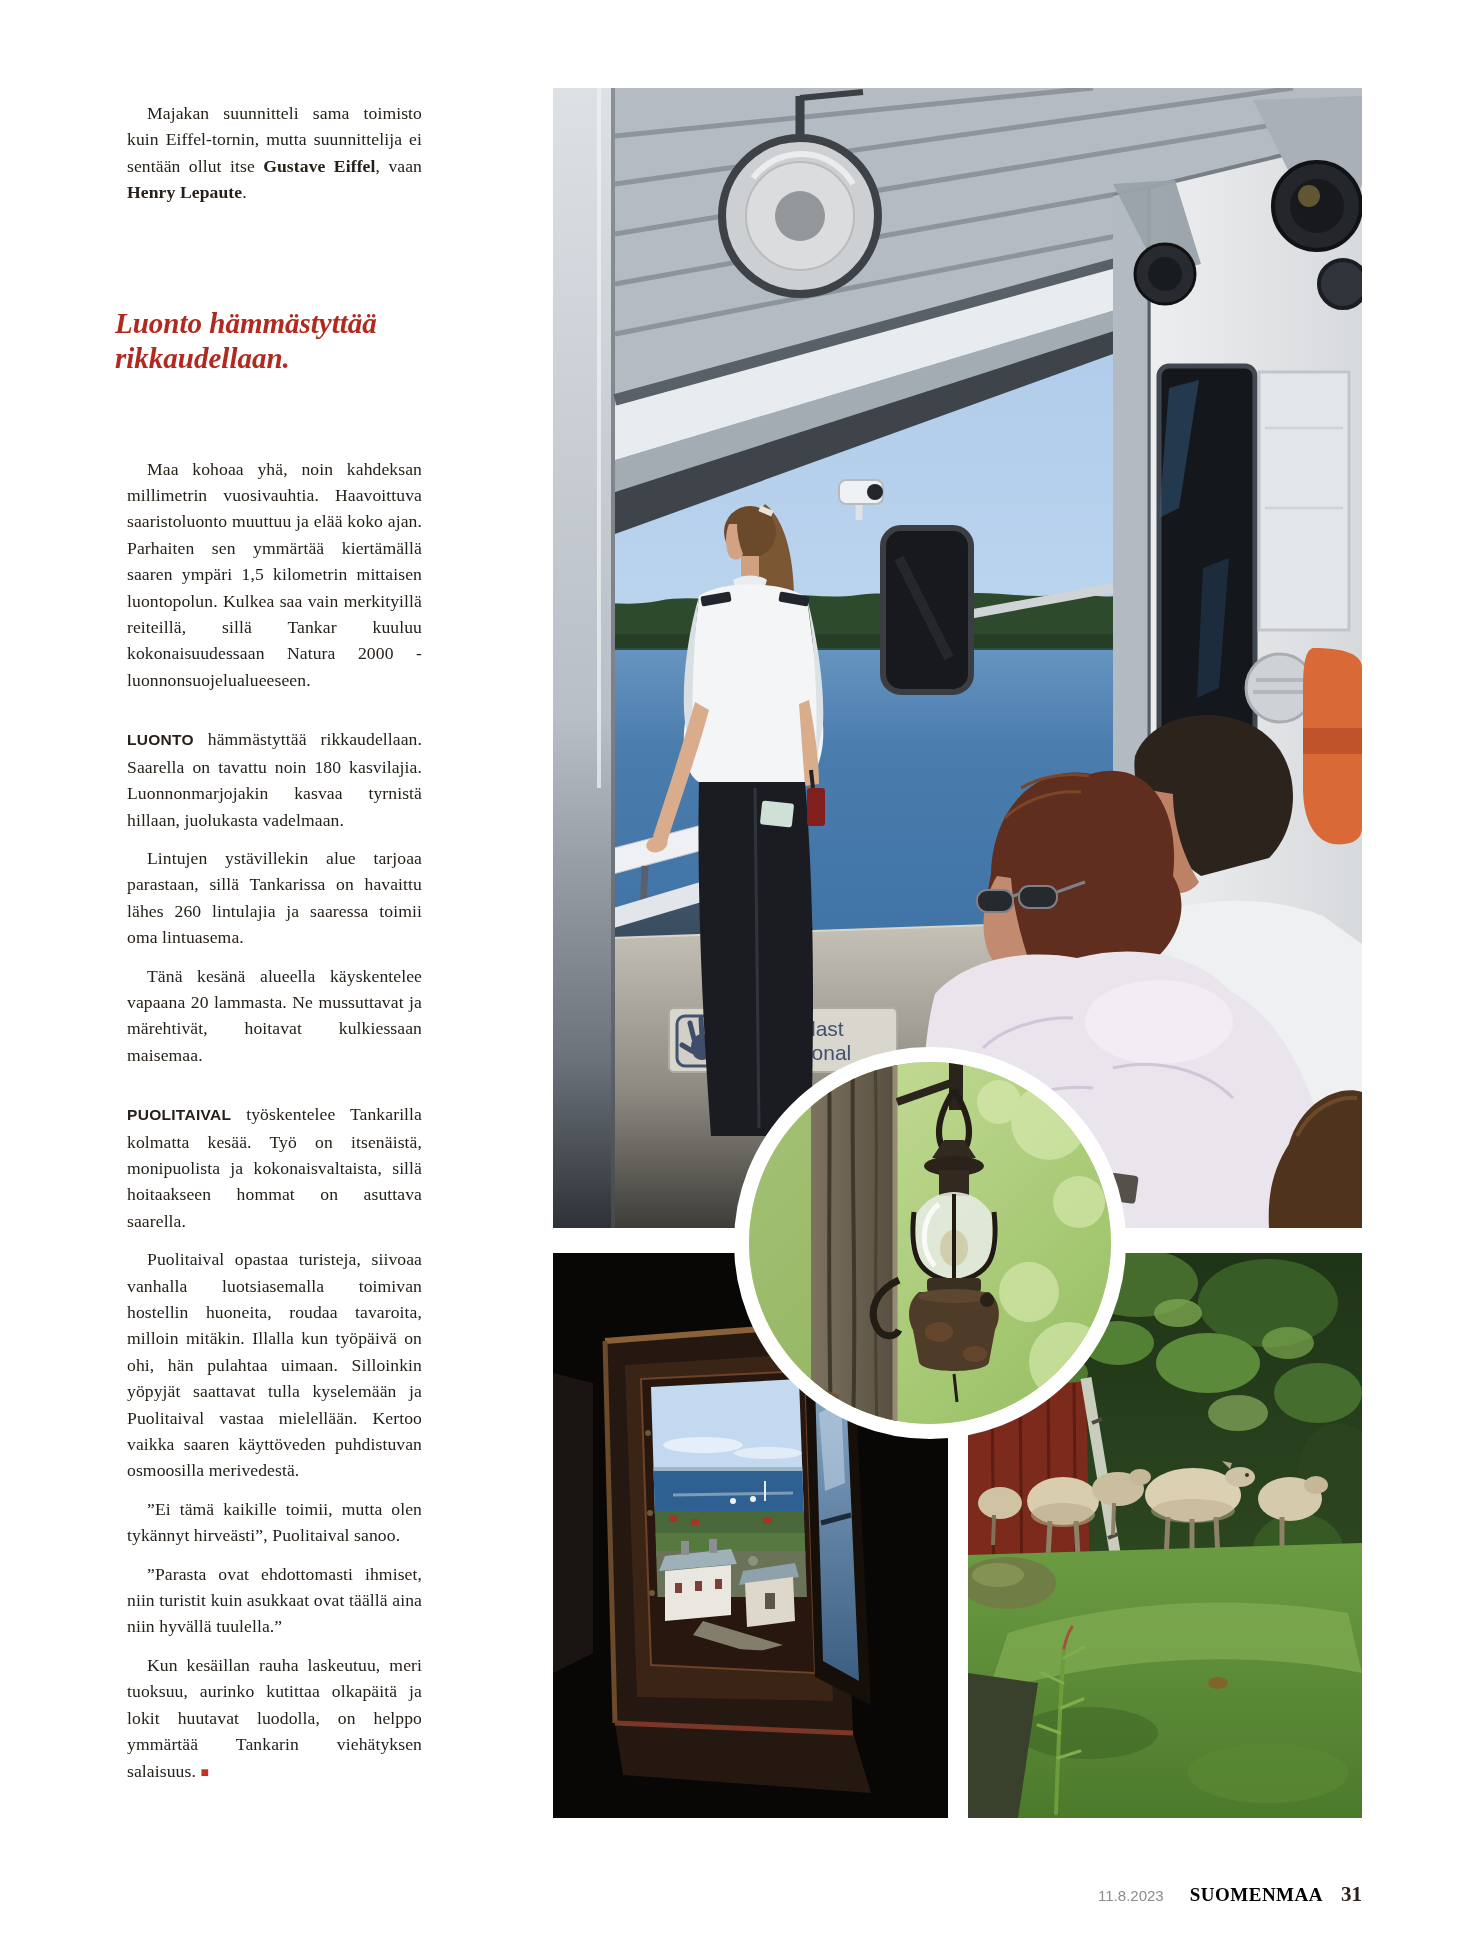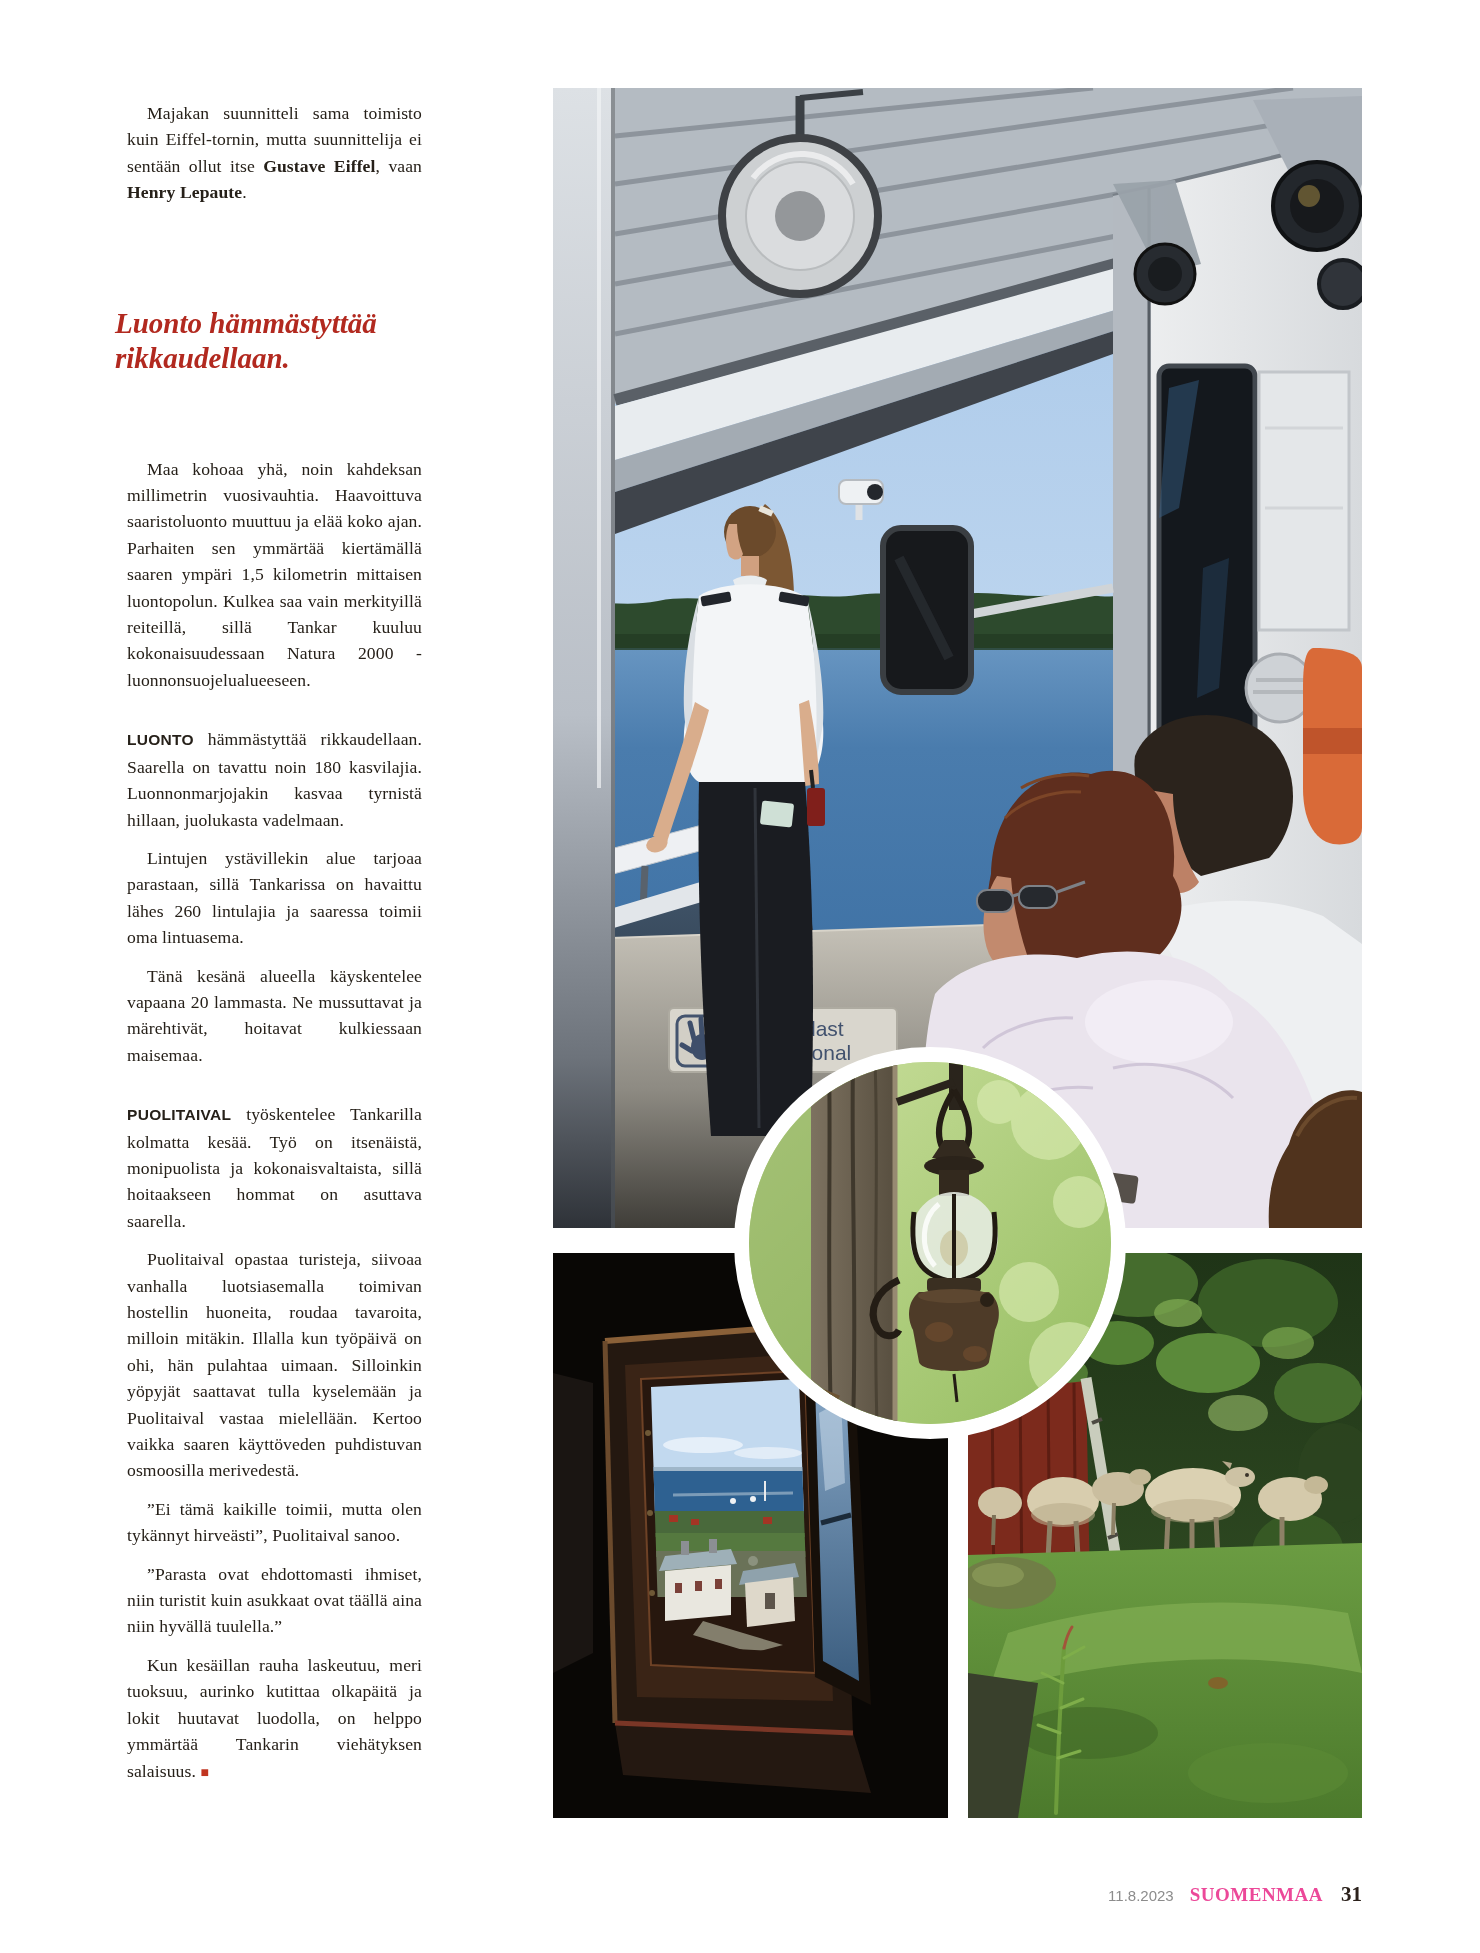--- a/index.html
+++ b/index.html
@@ -23,23 +23,23 @@
   #photo-window{left:553px;top:1253px;width:395px;height:565px;}
   #photo-sheep{left:968px;top:1253px;width:394px;height:565px;}
   #photo-lantern{position:absolute;left:734px;top:1047px;width:392px;height:392px;
                  border-radius:50%;border:15px solid #ffffff;box-sizing:border-box;
                  overflow:hidden;background:#b5d281;}
   .photo svg,#photo-lantern svg{display:block;}
 
   
   #footer{position:absolute;left:553px;top:1882px;width:809px;display:flex;
           justify-content:flex-end;align-items:baseline;}
-  #footer .date{font-family:"Liberation Sans",sans-serif;font-size:15px;color:#8c8c8c;margin-right:16px;}
+  #footer .date{font-family:"Liberation Sans",sans-serif;font-size:15px;color:#8c8c8c;margin-right:26px;}
   #footer .magazine{font-family:"Liberation Serif",serif;font-weight:bold;font-size:19px;
-                    letter-spacing:0.5px;color:#ec4899;}
+                    letter-spacing:0.5px;color:#000000;}
   #footer .pageno{font-family:"Liberation Serif",serif;font-weight:bold;font-size:21px;
                   color:#2b211b;margin-left:18px;}
 </style>
 </head>
 <body>
 
 <div id="page">
 
   <div id="article-col">
       <p class="para ind"><span>Majakan suunnitteli sama toimisto kuin Eiffel-tornin, mutta suunnittelija ei sentään ollut itse </span><span class="bold">Gustave Eiffel</span><span>, vaan </span><span class="bold">Henry Lepaute</span><span>.</span></p>

